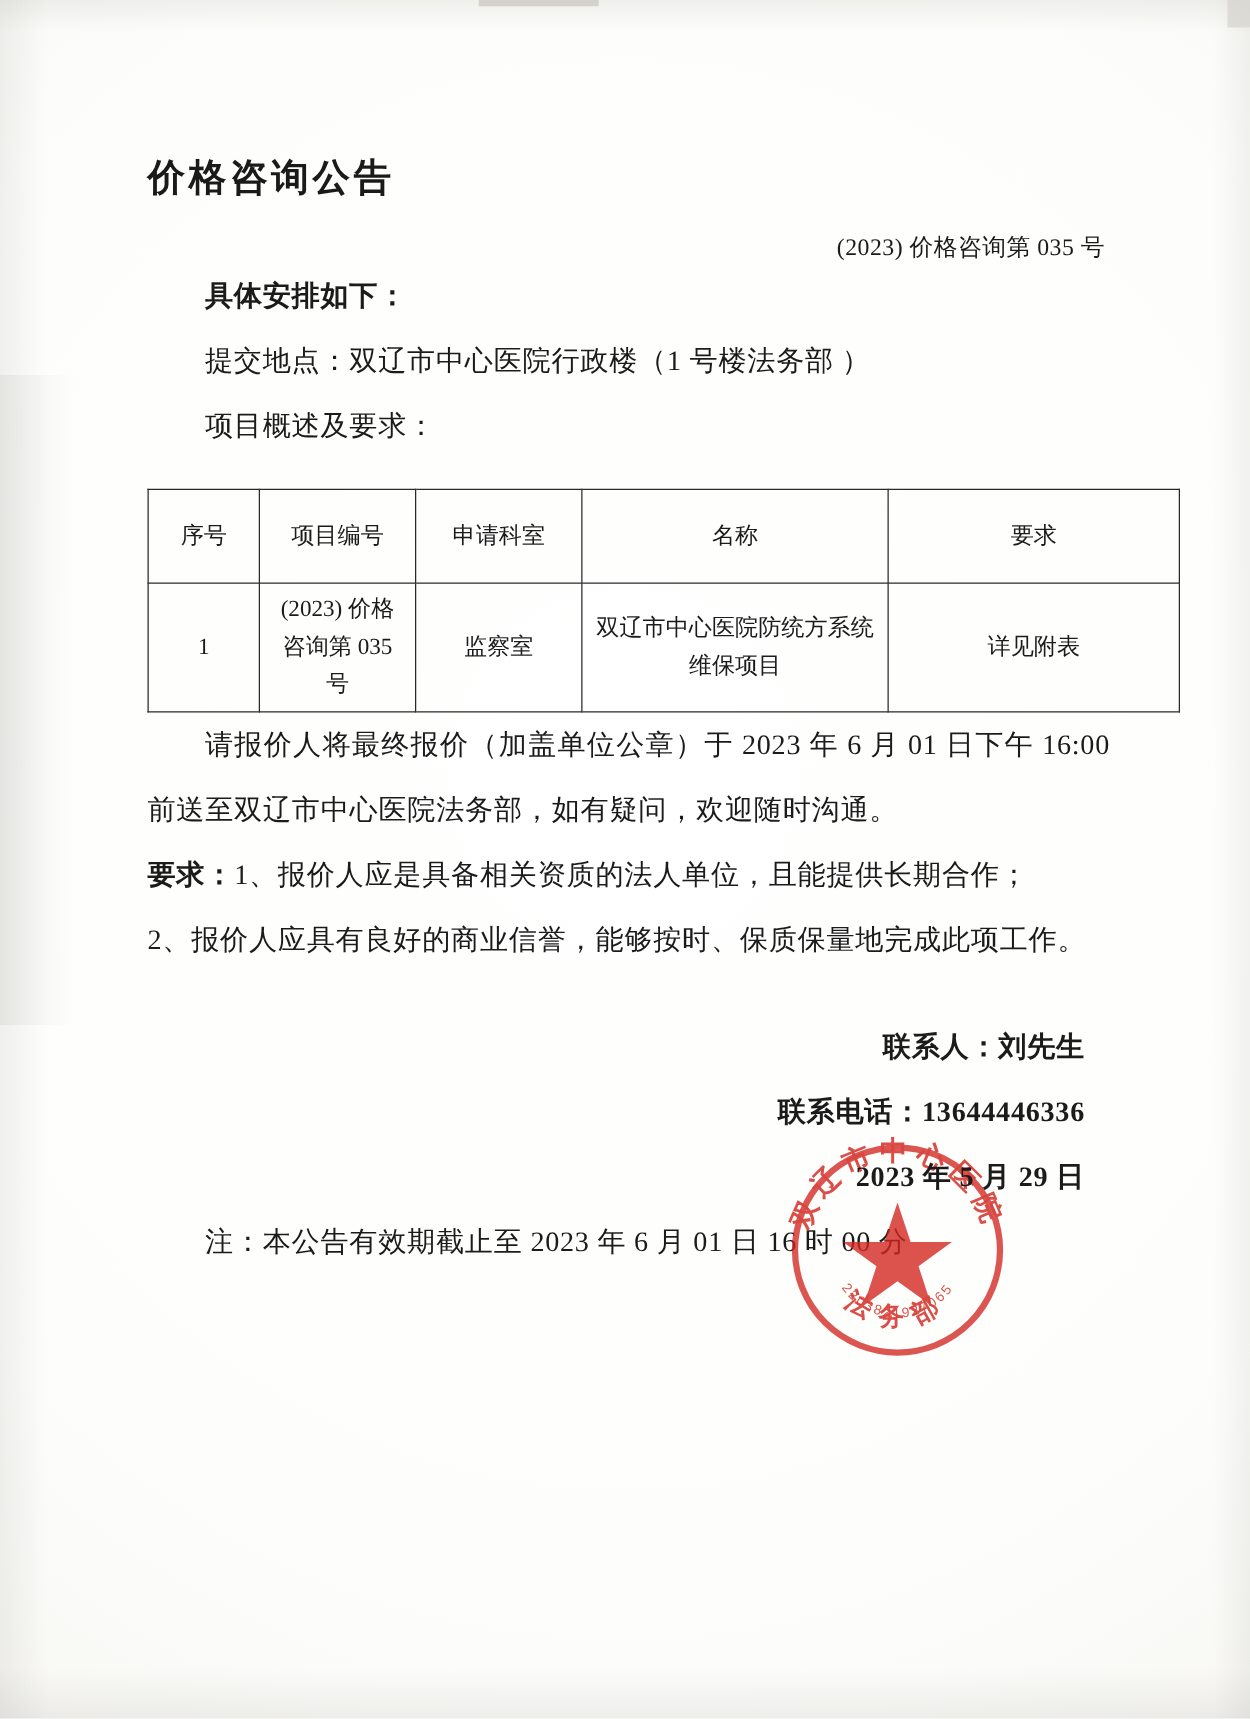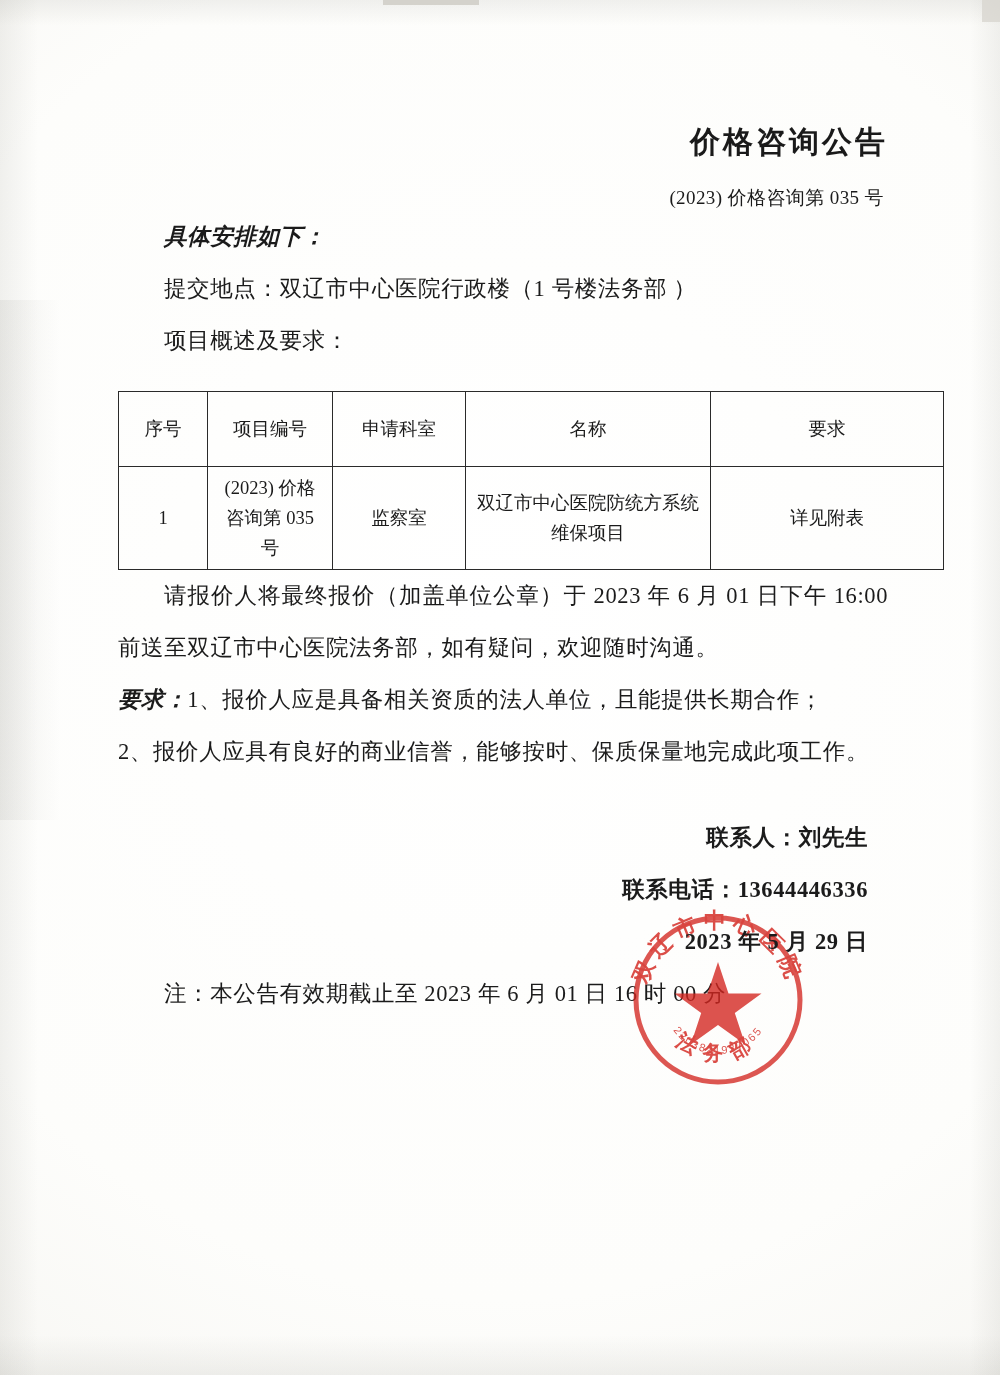--- a/index.html
+++ b/index.html
@@ -64,21 +64,21 @@
   }
 
   .content {
     position: absolute;
     left: 118px;
     top: 0;
     width: 770px;
   }
 
   .doc-title {
-    text-align: right;
+    text-align: left;
     font-size: 30px;
     font-weight: 700;
     letter-spacing: 3px;
     margin-top: 122px;
     color: #1a1a1a;
     font-family: "Liberation Serif", "DejaVu Serif", serif;
   }
 
   .doc-number {
     text-align: right;
@@ -94,21 +94,20 @@
     margin: 0;
     letter-spacing: 0.6px;
     text-align: justify;
   }
   .para-1 {
     margin-top: 10px;
     text-indent: 46px;
   }
   .bold {
     font-weight: 700;
-    font-style: italic;
   }
   .indent-1 {
     text-indent: 46px;
   }
   .gap-above {
     margin-top: 6px;
   }
 
   table.req-table {
     border-collapse: collapse;

